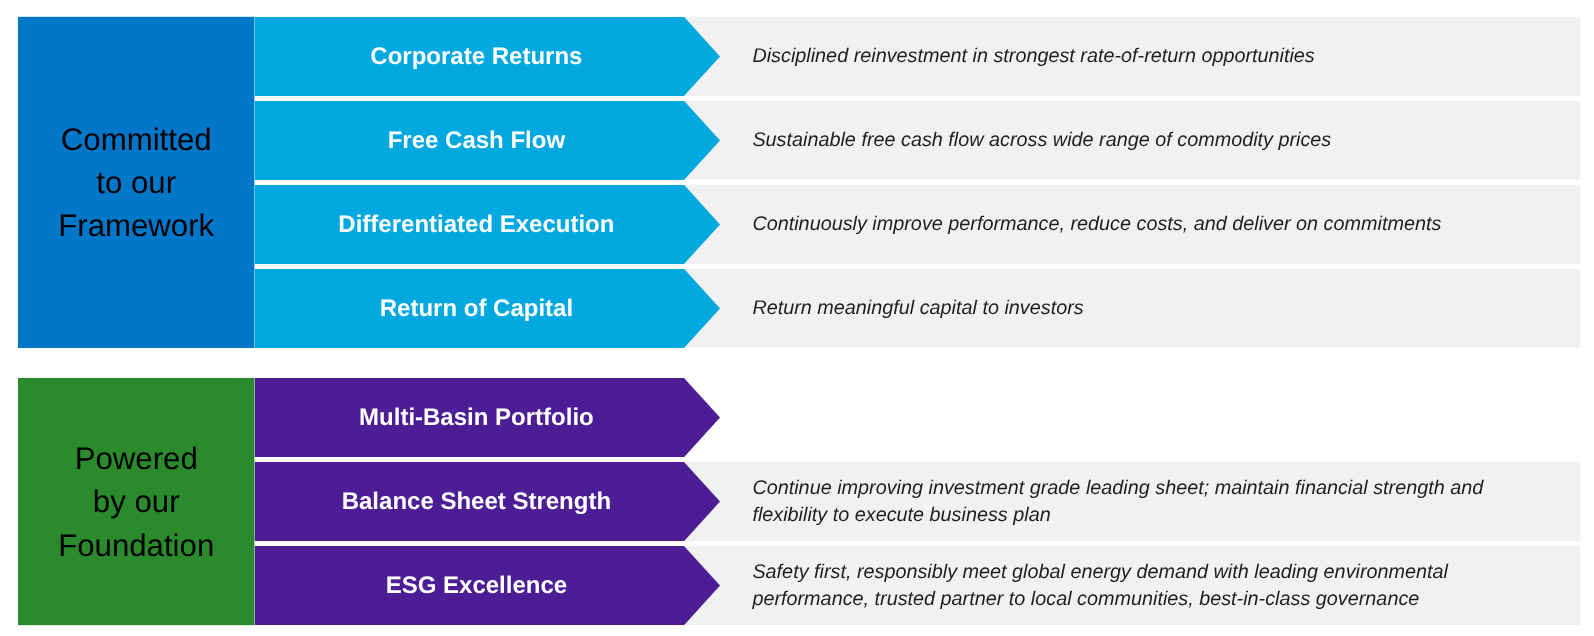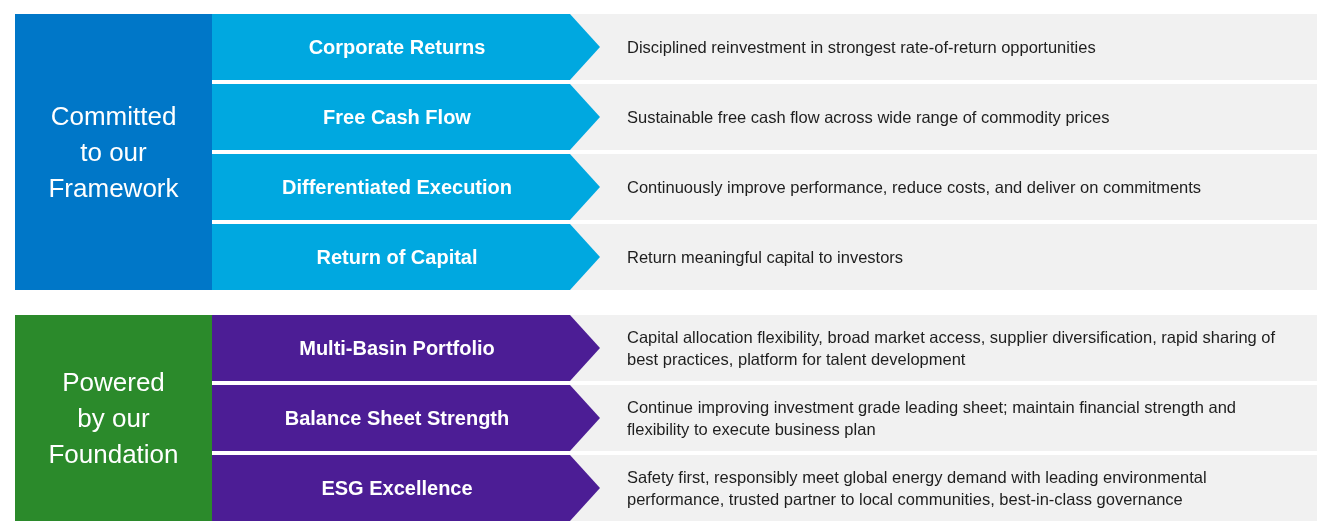--- a/index.html
+++ b/index.html
@@ -19,21 +19,21 @@
     position: absolute;
     left: 15px;
     display: flex;
   }
   .band-framework { top: 14px; }
   .band-foundation { top: 315px; }
 
   .side-box {
     width: 197px;
     flex: 0 0 197px;
-    color: #ffffff;
+    color: #000000;
     display: flex;
     flex-direction: column;
     justify-content: center;
     align-items: center;
     text-align: center;
     font-size: 26px;
     line-height: 36px;
     font-weight: 400;
   }
   .band-framework .side-box { background: #0077C8; }
@@ -74,20 +74,21 @@
     margin-left: -35px;
     background: #F1F1F1;
     display: flex;
     align-items: center;
     box-sizing: border-box;
     padding-left: 62px;
     padding-right: 34px;
     font-size: 16.5px;
     line-height: 22px;
     color: #1E1E1E;
+    font-style: italic;
   }
 </style>
 </head>
 <body>
 
 <div class="canvas">
 
   <div class="band band-framework">
     <div class="side-box">
       <span class="side-line1">Committed</span>
@@ -134,23 +135,20 @@
     <div class="side-box">
       <span class="side-line1">Powered</span>
       <span class="side-line2">by our</span>
       <span class="side-line3">Foundation</span>
     </div>
     <div class="rows">
       <div class="row">
         <div class="arrow">
           <span>Multi-Basin Portfolio</span>
         </div>
-        <div class="desc">
-          <span>Capital allocation flexibility, broad market access, supplier diversification, rapid sharing of best practices, platform for talent development</span>
-        </div>
       </div>
       <div class="row">
         <div class="arrow">
           <span>Balance Sheet Strength</span>
         </div>
         <div class="desc">
           <span>Continue improving investment grade leading sheet; maintain financial strength and flexibility to execute business plan</span>
         </div>
       </div>
       <div class="row">

